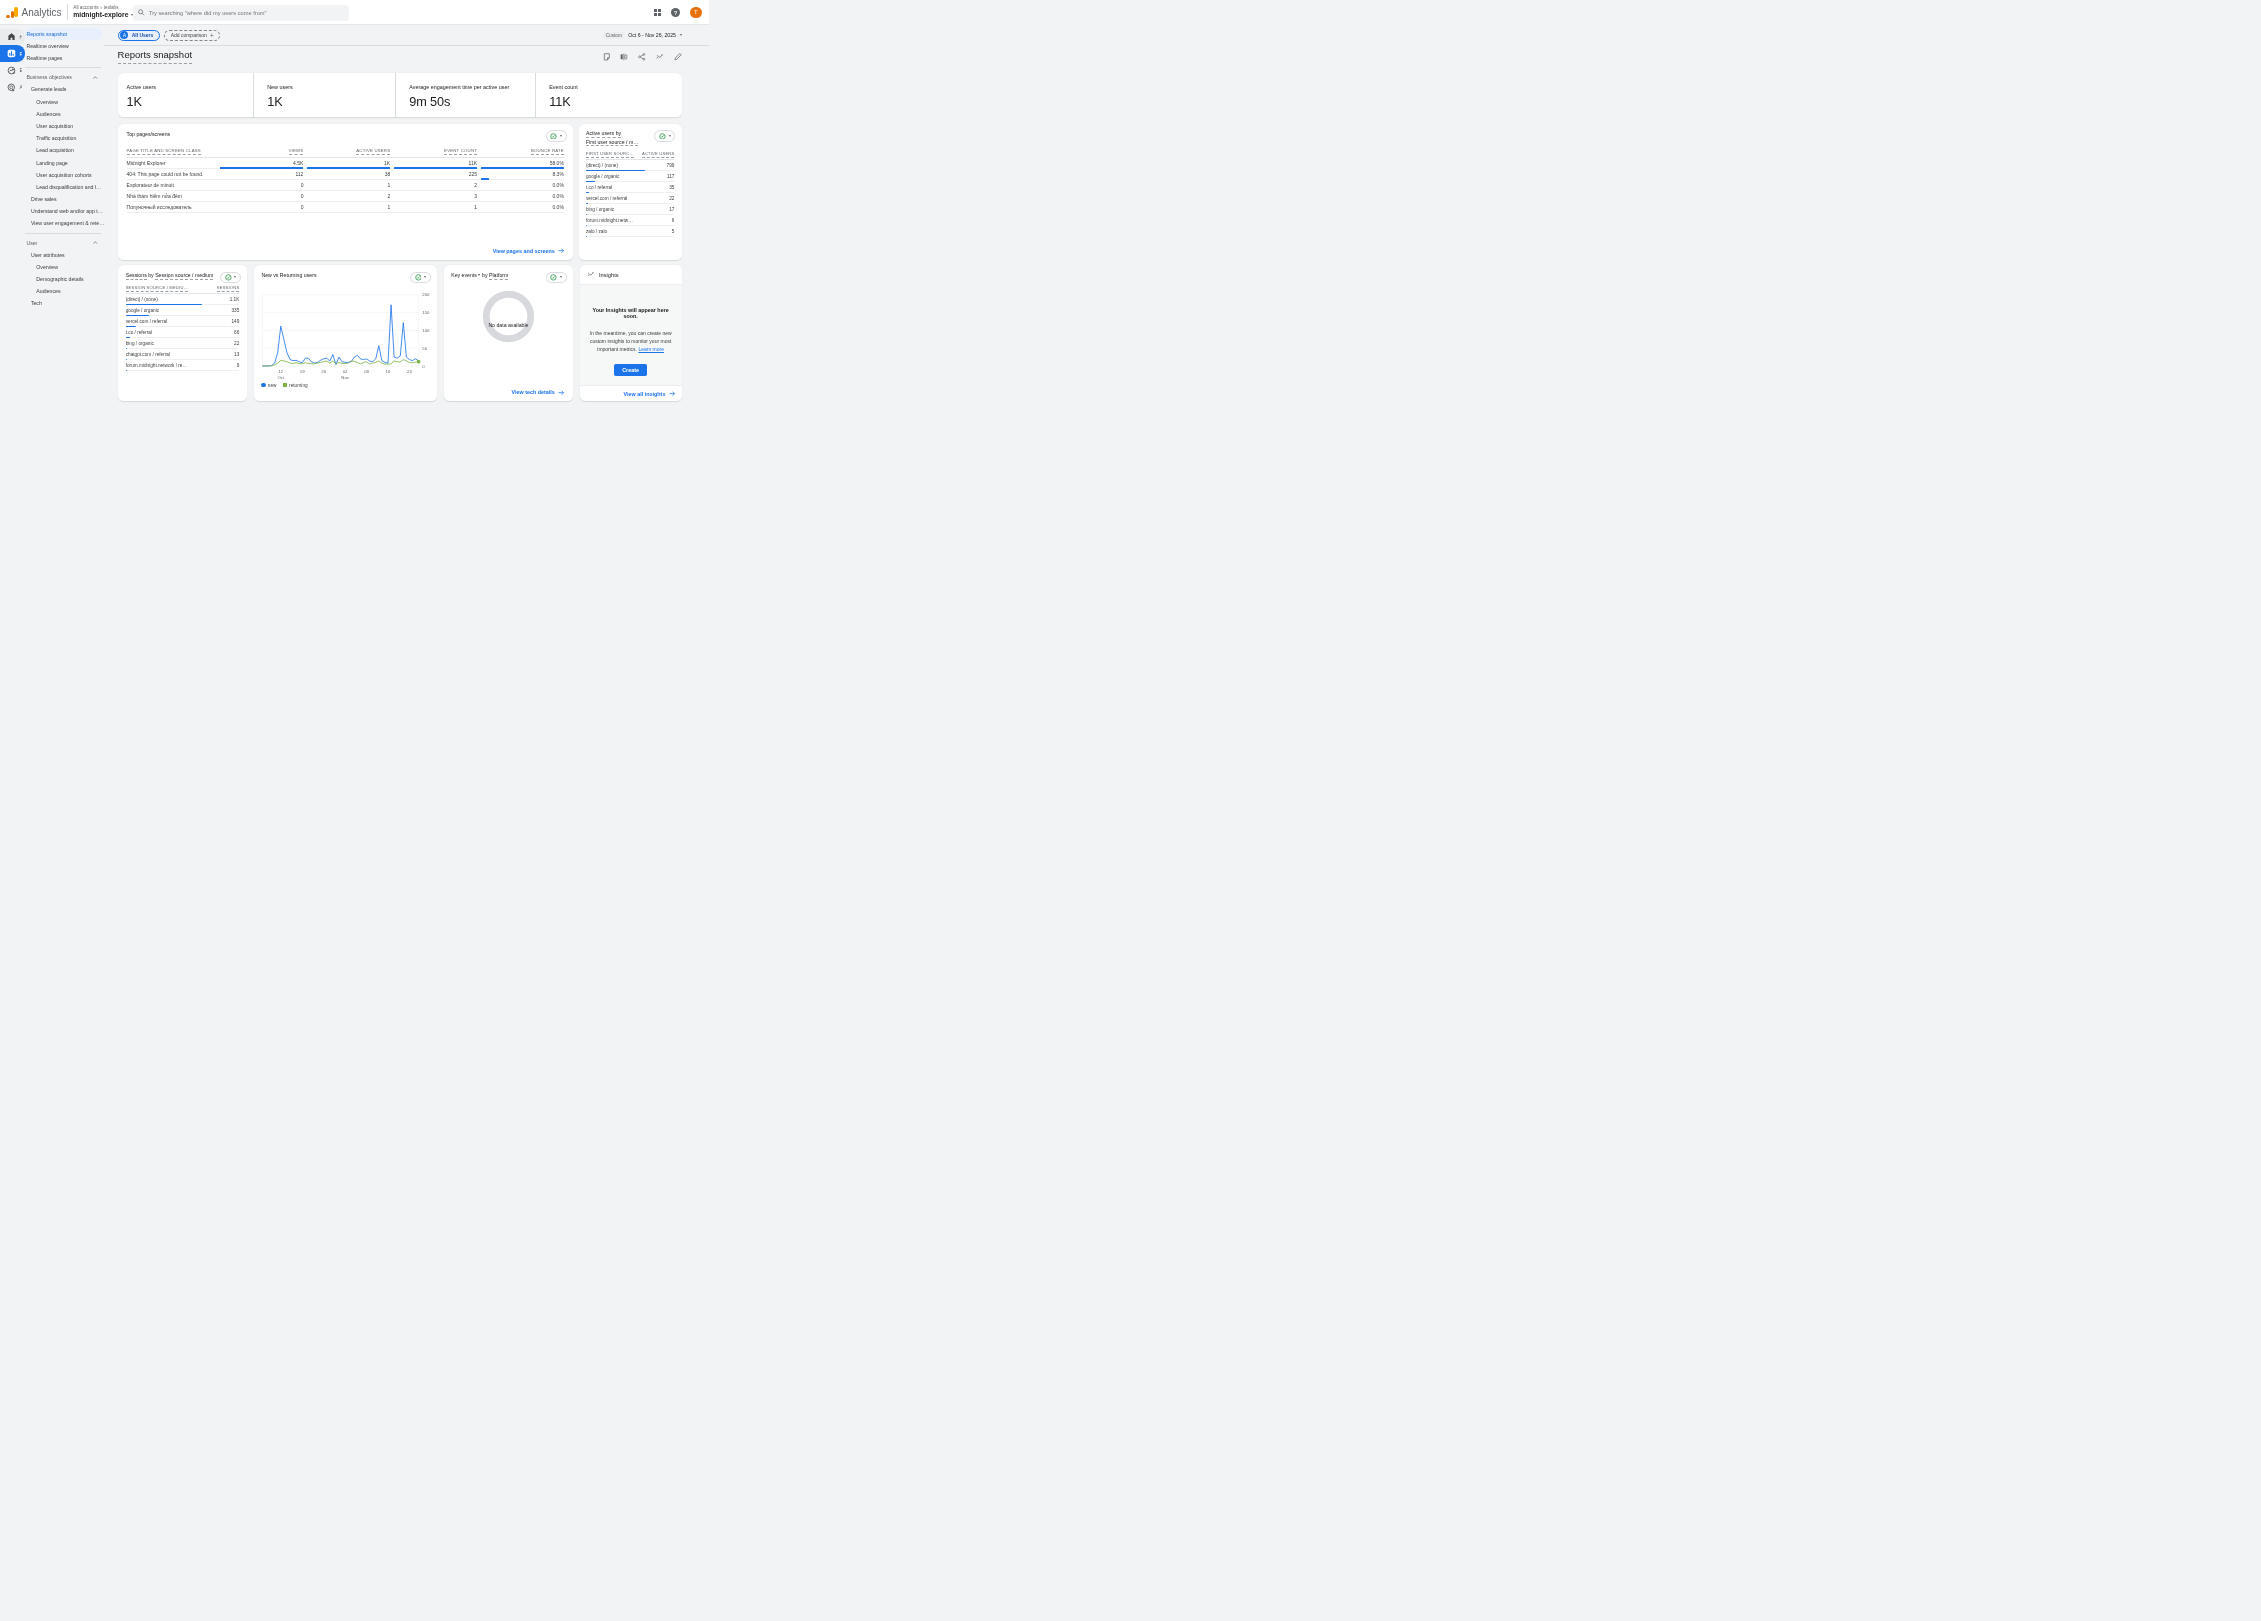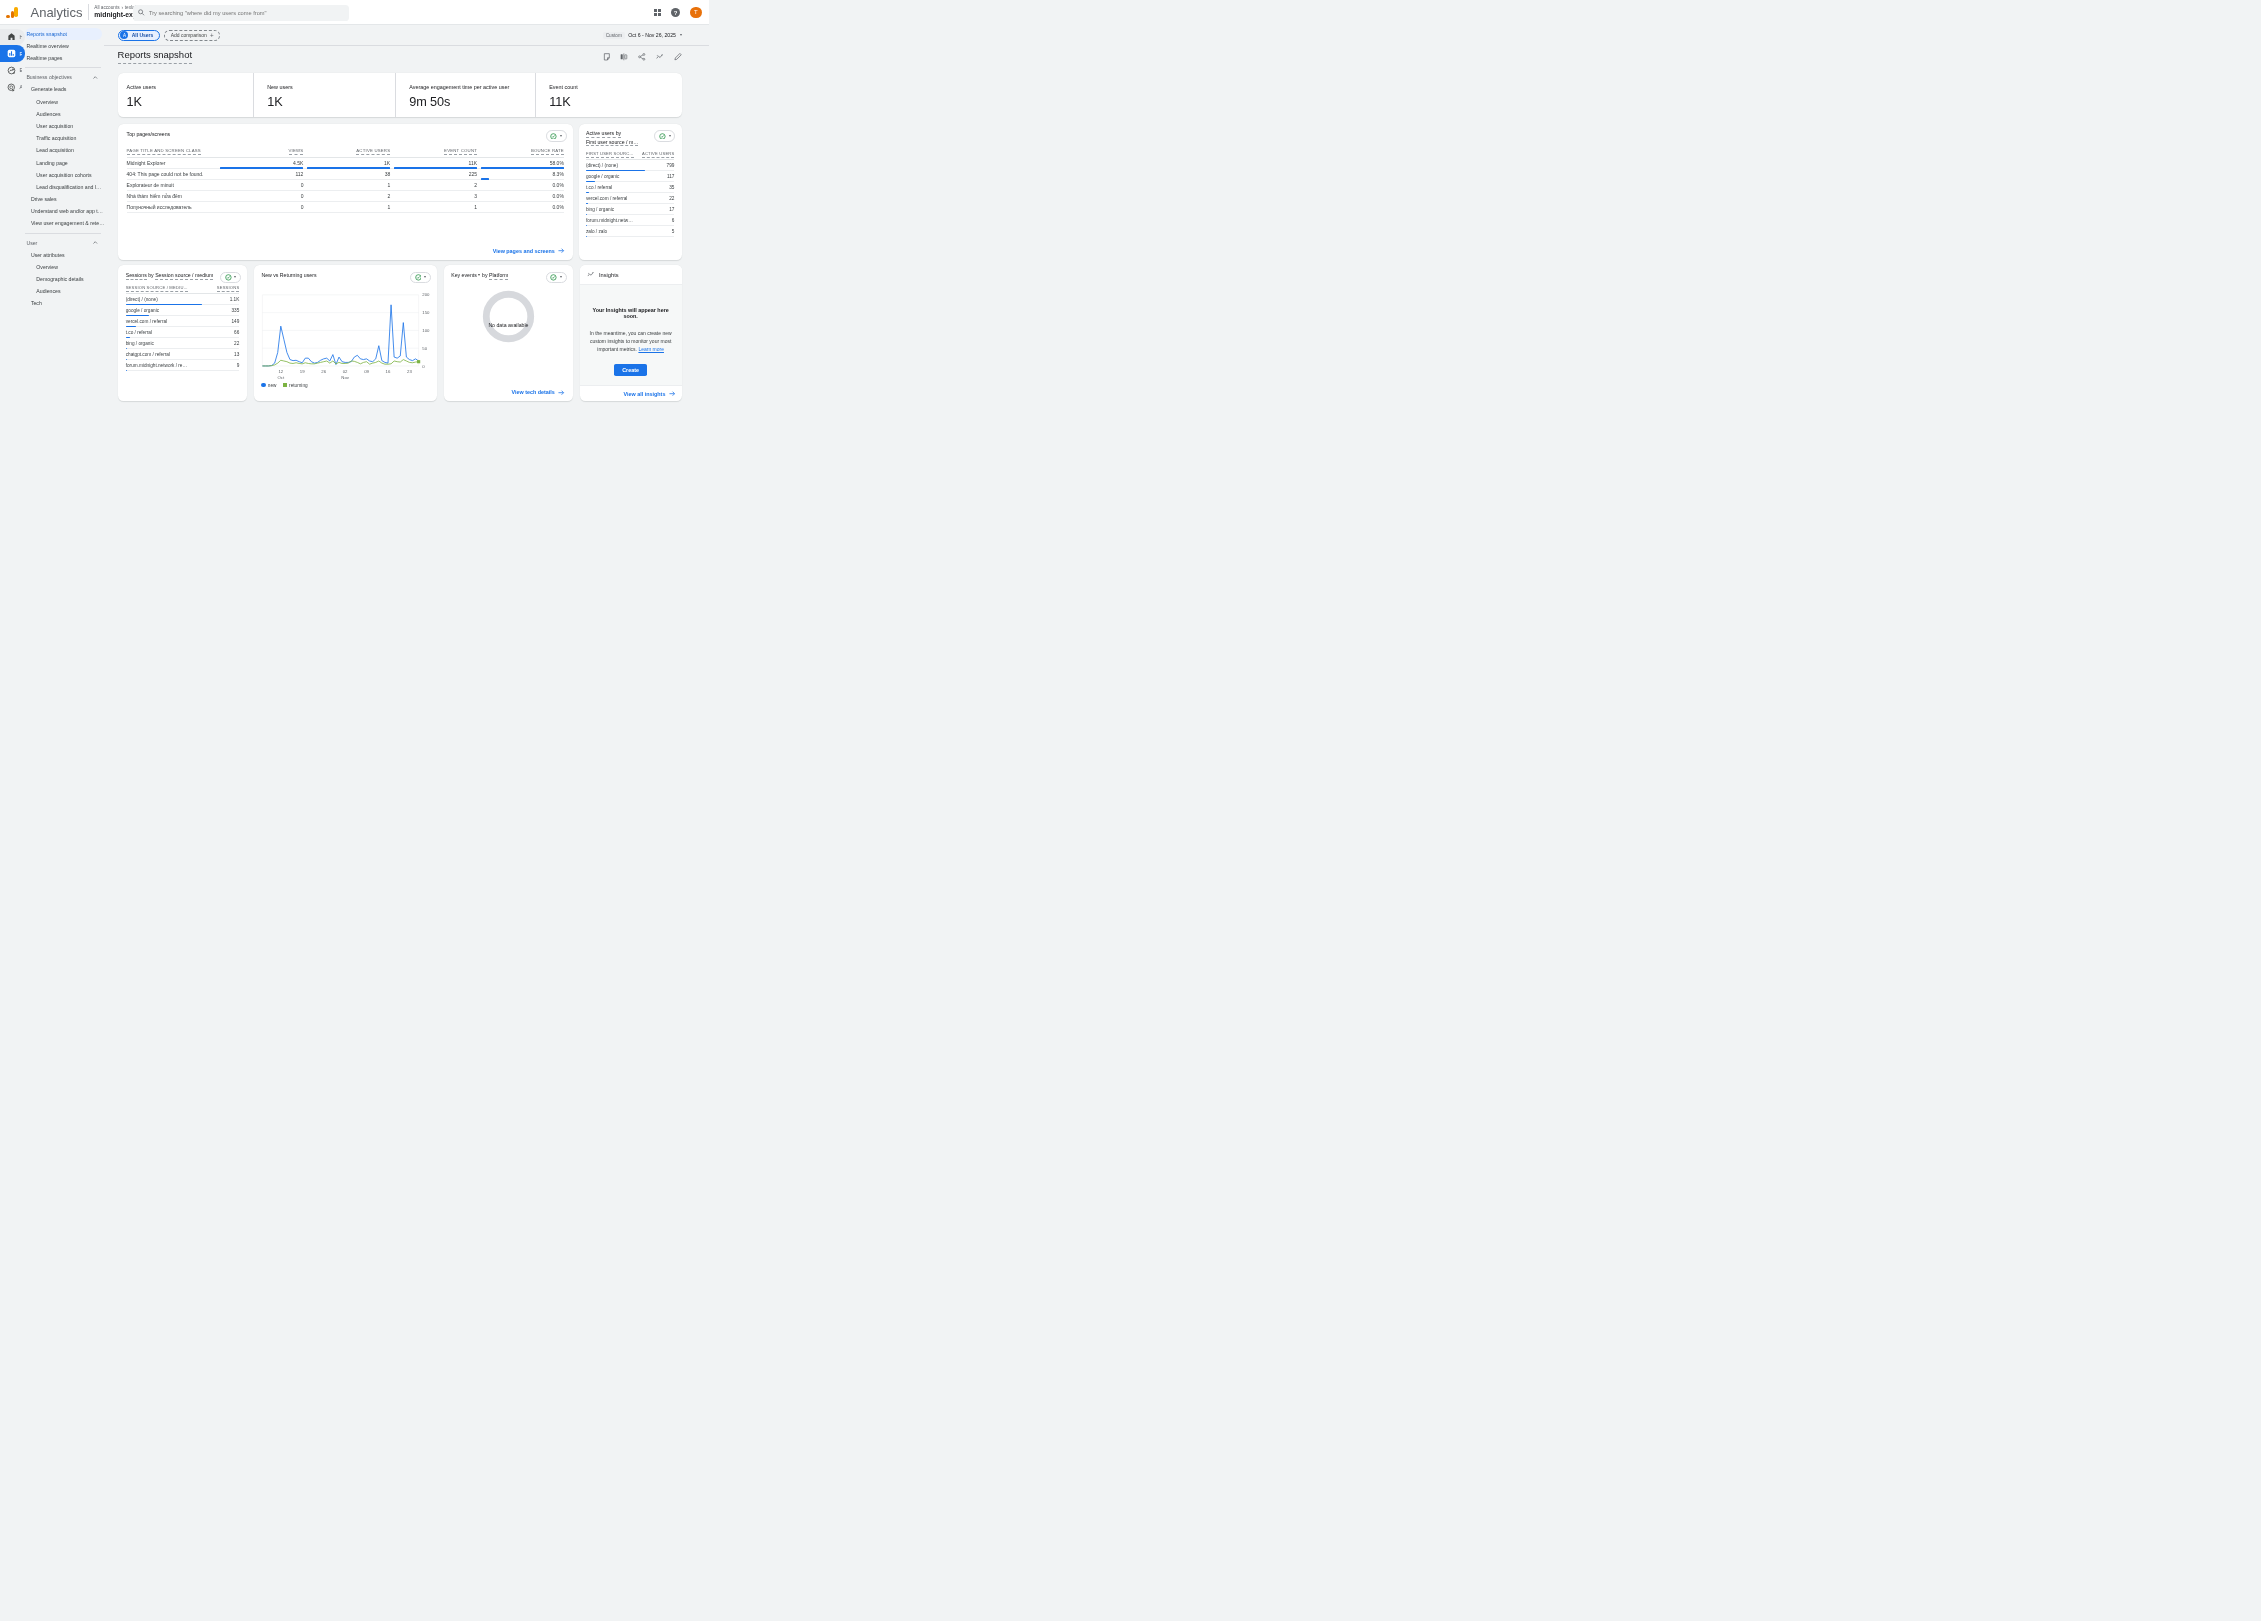--- a/index.html
+++ b/index.html
@@ -6,21 +6,21 @@
   html,body { width:709px; height:404px; overflow:hidden; }
   body { background:#f1f3f4; font-family:"Liberation Sans","DejaVu Sans",sans-serif; color:#202124; }
   svg { display:block; }
 
   
   .topbar { position:relative; height:25px; background:#fff; border-bottom:0.5px solid #e4e7e9; z-index:5; display:flex; align-items:center; }
   .logo-wrap { margin-left:6.3px; width:12.2px; height:12.2px; position:relative; }
   .logo-bar-tall { position:absolute; right:0.9px; top:0.9px; width:3.6px; height:10.4px; background:#f9ab00; border-radius:1.8px; }
   .logo-bar-mid { position:absolute; left:4.5px; bottom:0; width:3.6px; height:6.8px; background:#e37400; border-radius:1.8px; }
   .logo-dot { position:absolute; left:0; bottom:0; width:3.6px; height:3.6px; background:#e37400; border-radius:50%; }
-  .product-name { font-size:13px; color:#5f6368; margin-left:12px; }
+  .product-name { font-size:10px; color:#5f6368; margin-left:3px; }
   .topbar-divider { width:0.5px; height:15.4px; background:#dadce0; margin-left:5.9px; }
   .breadcrumb-block { margin-left:5.4px; line-height:1.25; }
   .breadcrumb-top { font-size:4.7px; color:#5f6368; display:flex; align-items:center; gap:1.8px; }
   .property-row { font-size:6.8px; color:#202124; font-weight:bold; display:flex; align-items:center; gap:2.7px; cursor:pointer; }
   .caret-down { width:0; height:0; border-left:1.8px solid transparent; border-right:1.8px solid transparent; border-top:2.3px solid #5f6368; }
   .search-pill { position:absolute; left:133px; top:4.5px; width:216px; height:16px; background:#f1f3f4; border-radius:3.6px; display:flex; align-items:center; padding:0 5.4px; gap:4.1px; }
   .search-pill input { border:none; outline:none; background:transparent; font-size:5.7px; color:#5f6368; width:100%; font-family:inherit; }
   .topbar-right { position:absolute; right:7.2px; top:0; height:25px; display:flex; align-items:center; gap:10px; }
   .grid-icon { width:6.8px; height:6.8px; display:grid; grid-template-columns:2.7px 2.7px; grid-template-rows:2.7px 2.7px; gap:1.4px; cursor:pointer; }
   .grid-icon span { background:#5f6368; }

